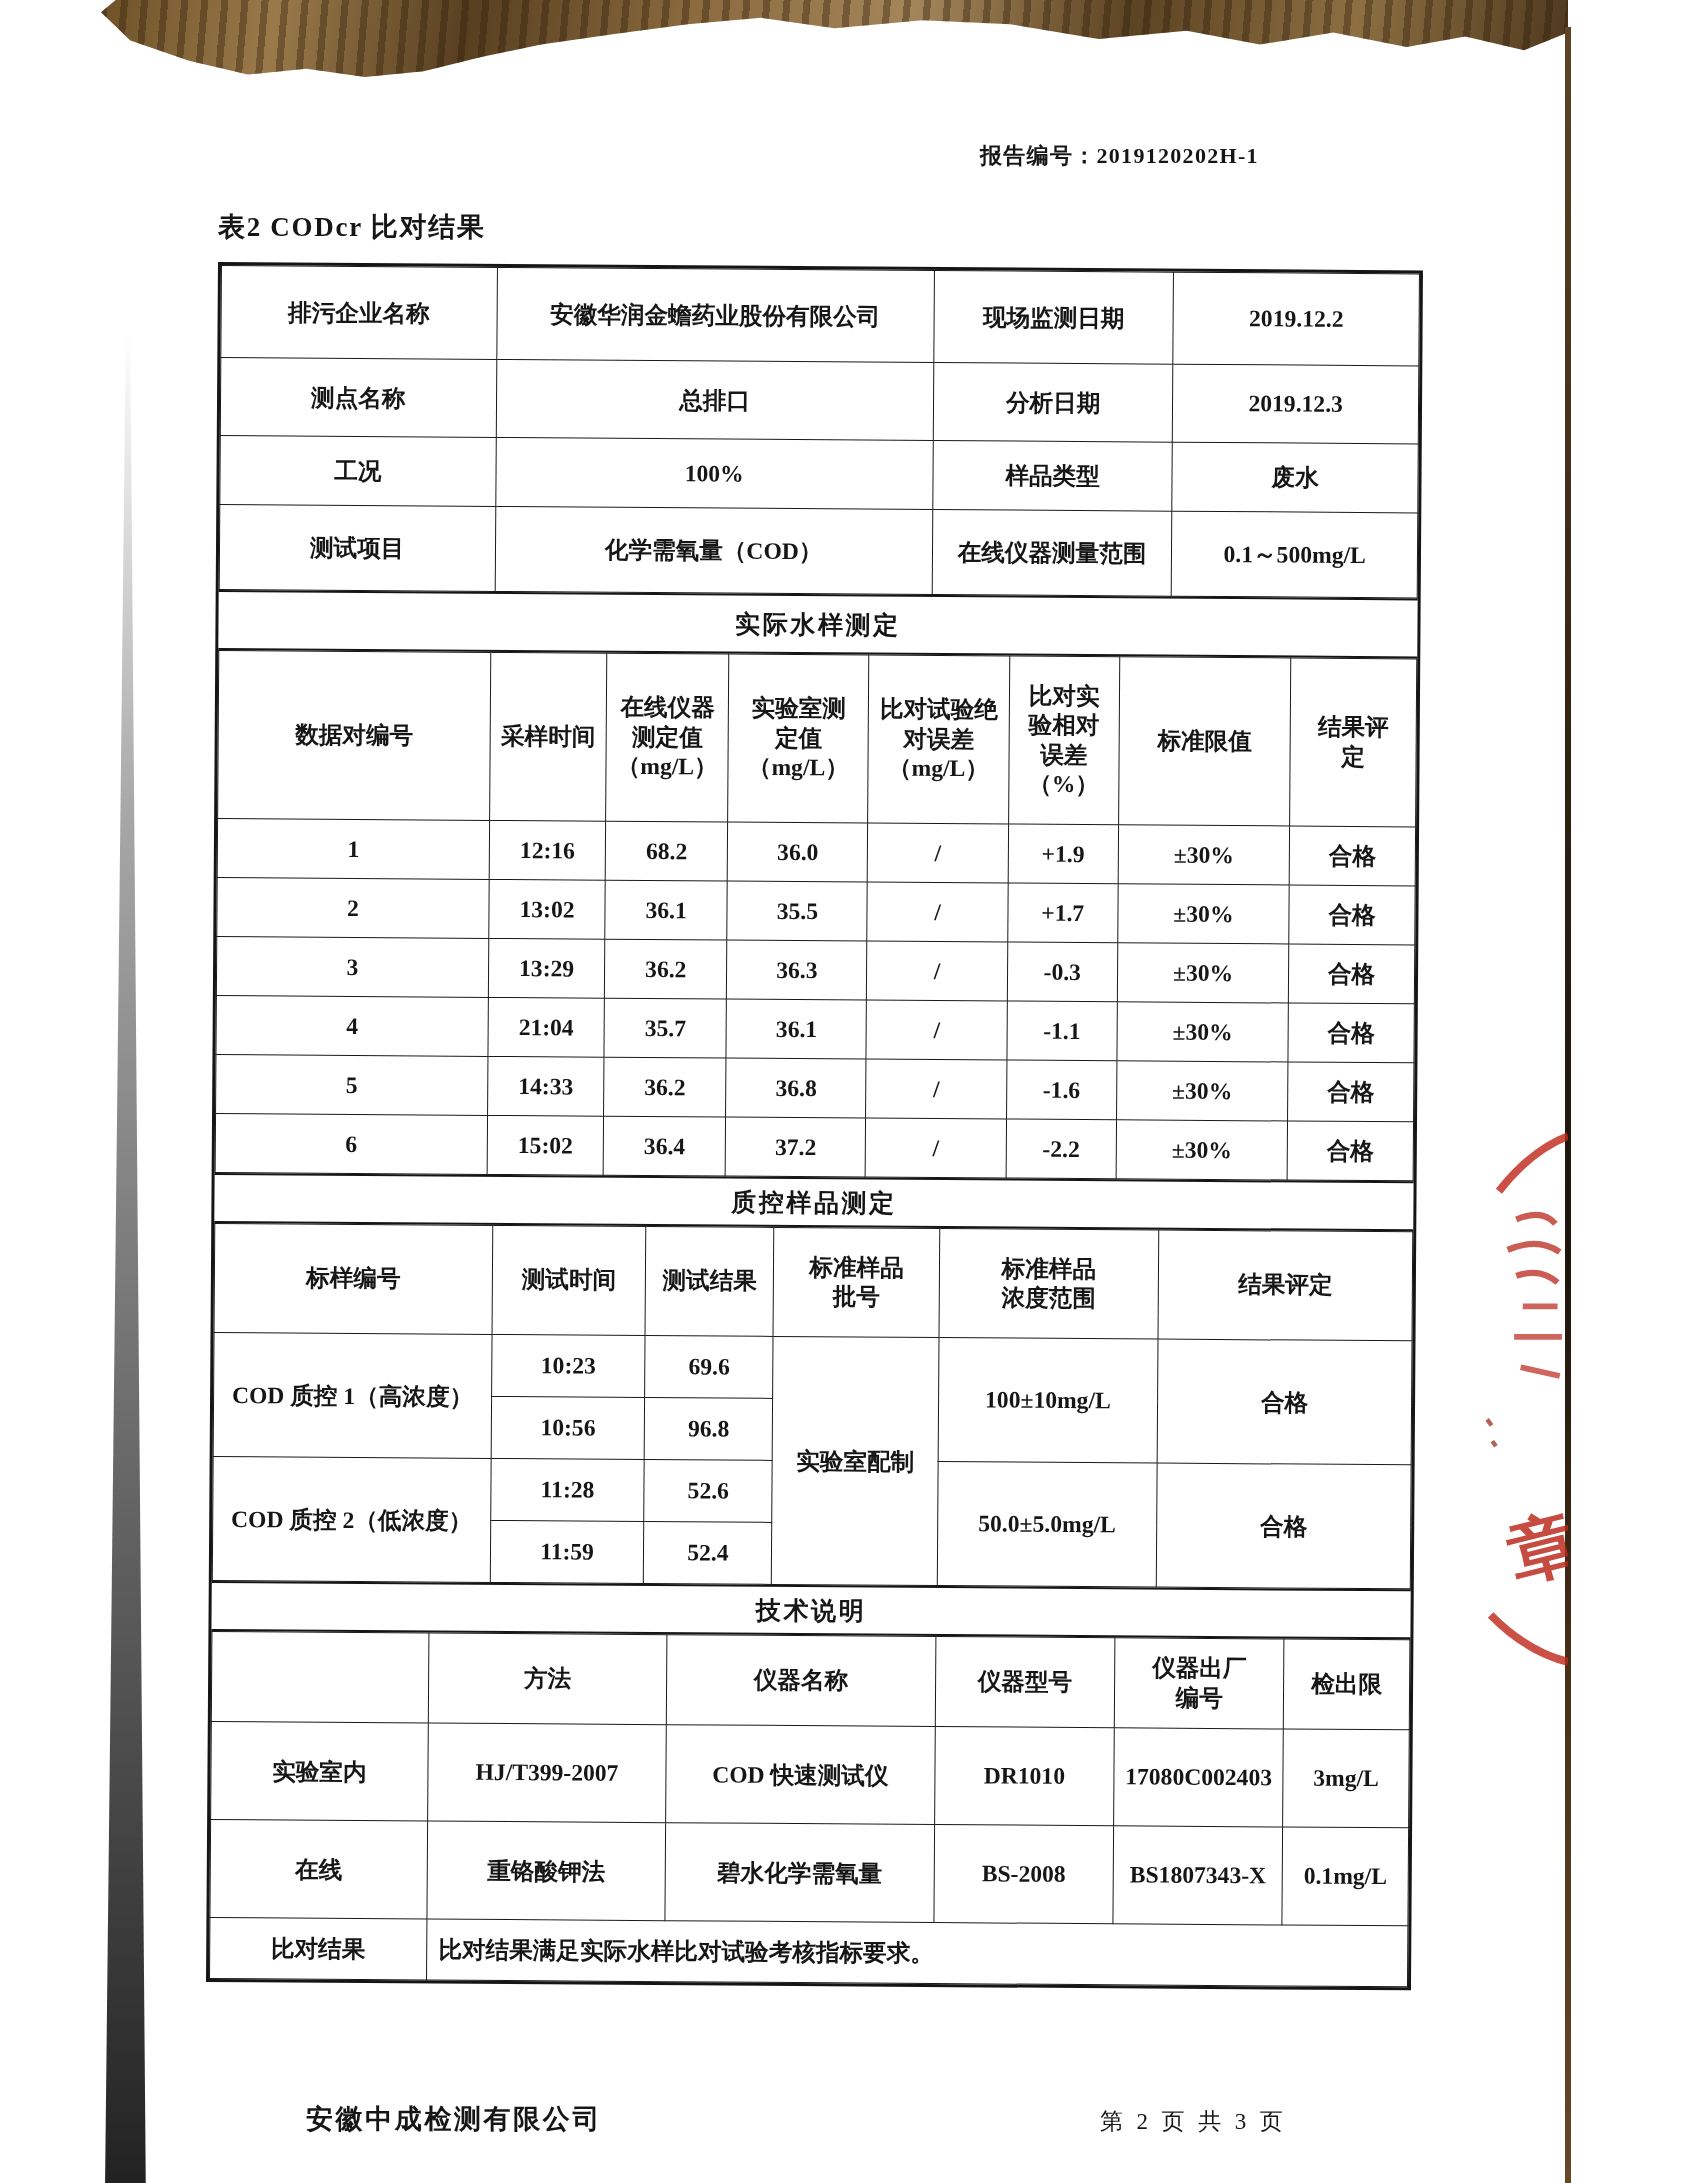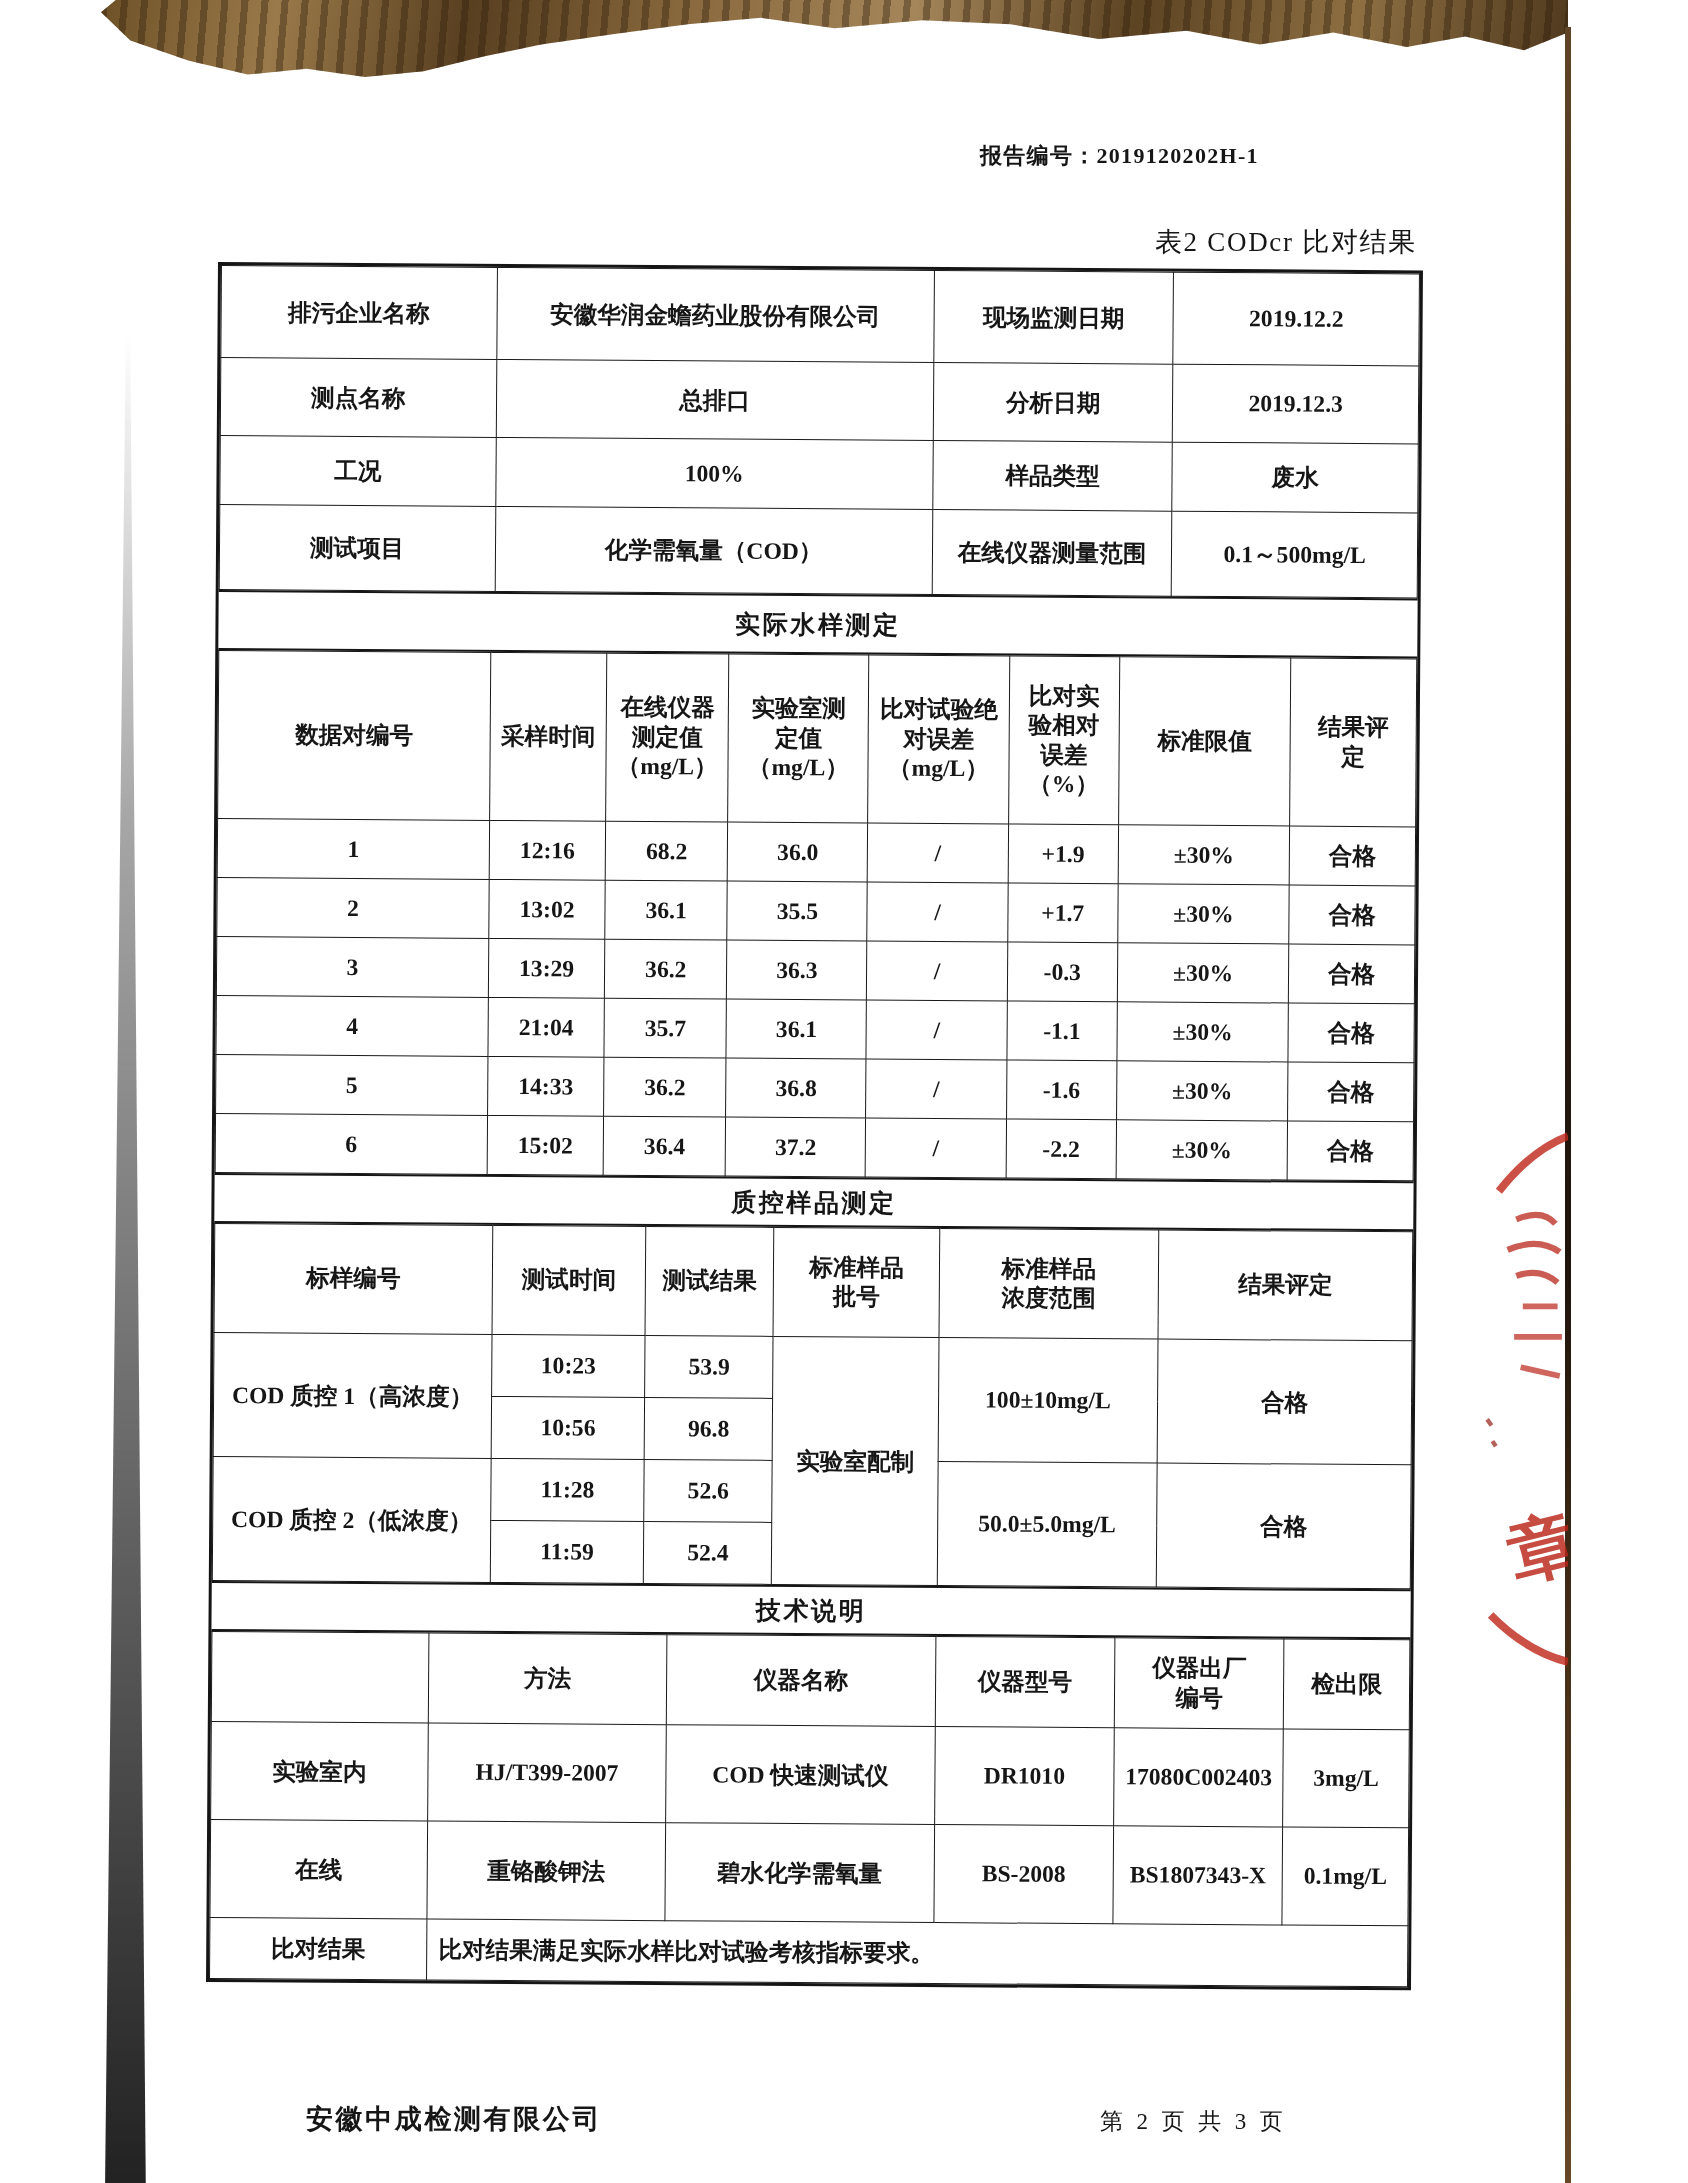--- a/index.html
+++ b/index.html
@@ -20,21 +20,21 @@
     background:linear-gradient(to bottom,#5f4426,#2b1d10 38%,#1d140b 55%,#4a3119 75%,#6b4c28 100%);
   }
   .left-shadow{
     position:absolute;left:101px;top:332px;width:54px;height:1923px;
     background:linear-gradient(to bottom,rgba(70,70,70,0) 0%,rgba(60,60,60,.45) 25%,rgba(40,40,40,.8) 70%,rgba(15,15,15,.95) 100%);
     clip-path:polygon(46% 0%,54% 0%,84% 100%,6% 100%);
     filter:blur(2.6px);
   }
   
   .report-no{position:absolute;left:980px;top:141px;font-size:22px;font-weight:600;letter-spacing:1.3px;}
-  .doc-title{position:absolute;left:218px;top:224px;width:1199px;text-align:right;font-size:27px;font-weight:400;letter-spacing:1.7px;}
+  .doc-title{position:absolute;left:218px;top:209px;width:1199px;text-align:left;font-size:27px;font-weight:700;letter-spacing:1.7px;}
   
   #doc-table{
     position:absolute;left:218px;top:262px;width:1199px;border:3.1px solid #151515;
     transform:rotate(0.4deg);transform-origin:0 0;background:rgba(255,255,255,.0);
   }
   table{border-collapse:collapse;width:100%;table-layout:fixed;}
   td{
     border:1.7px solid #1a1a1a;text-align:center;vertical-align:middle;
     font-size:23.6px;font-weight:600;padding:1.7px 3.5px;word-break:break-all;
   }
@@ -221,21 +221,21 @@
         <td class="hdr">测试结果</td>
         <td class="hdr">标准样品
 批号</td>
         <td class="hdr">标准样品
 浓度范围</td>
         <td class="hdr">结果评定</td>
       </tr>
       <tr style="height:62px">
         <td rowspan="2">COD 质控 1（高浓度）</td>
         <td>10:23</td>
-        <td>53.9</td>
+        <td>69.6</td>
         <td rowspan="4">实验室配制</td>
         <td rowspan="2">100±10mg/L</td>
         <td rowspan="2">合格</td>
       </tr>
       <tr style="height:62px">
         <td>10:56</td>
         <td>96.8</td>
       </tr>
       <tr style="height:62px">
         <td rowspan="2">COD 质控 2（低浓度）</td>

